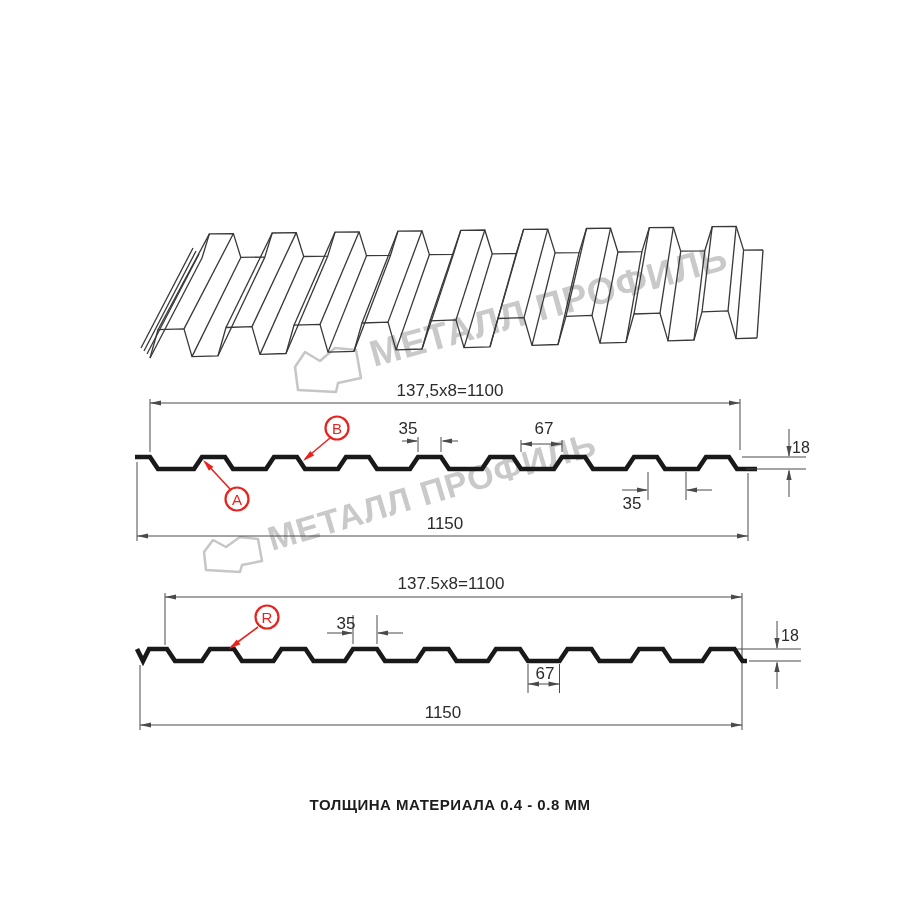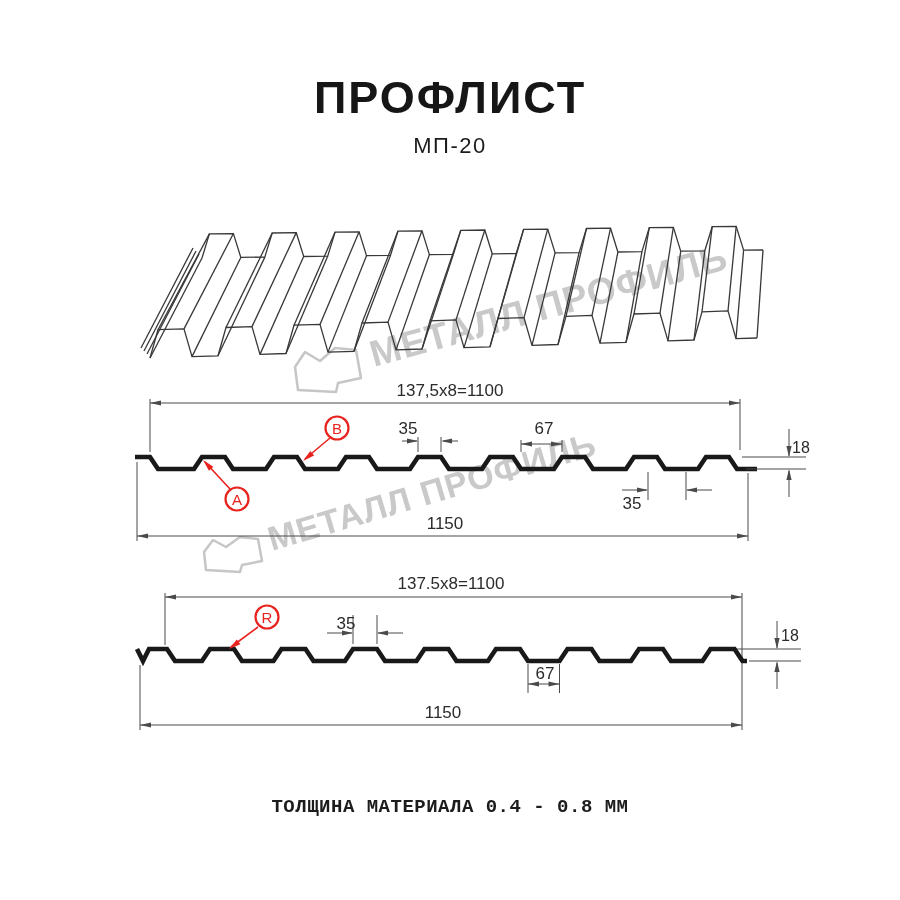--- a/index.html
+++ b/index.html
@@ -2,21 +2,21 @@
 <html><head>
 <meta charset="utf-8">
 <style>
   html,body{margin:0;padding:0;background:#ffffff;}
   .page{position:relative;width:900px;height:900px;background:#fff;overflow:hidden;
         font-family:"Liberation Sans", sans-serif;color:#1c1c1c;}
   .hdr{position:absolute;top:72px;left:0;width:900px;text-align:center;}
   .hdr .title{font-size:45px;font-weight:700;letter-spacing:2px;color:#161616;}
   .hdr .subtitle{margin-top:9px;font-size:22px;font-weight:500;letter-spacing:1.5px;color:#1c1c1c;}
   .ftr{position:absolute;top:796px;left:0;width:900px;text-align:center;
-       font-size:19px;font-weight:600;letter-spacing:0.5px;color:#1c1c1c;font-family:Liberation Mono, monospace;}
+       font-size:15px;font-weight:600;letter-spacing:0.5px;color:#1c1c1c;}
   svg.scene{position:absolute;left:0;top:0;}
   svg text{font-family:"Liberation Sans", sans-serif;fill:#2b2b2b;font-size:17px;}
   text.dim{font-size:17px;}
   text.dim18{font-size:16px;}
   text.wm{font-size:37px;font-weight:700;fill:#c9c9c9;letter-spacing:1px;}
   text.wm2{font-size:34px;}
   text.redlbl{font-size:15px;fill:#e8231e;}
   .thin{stroke:#4a4a4a;stroke-width:1;fill:none;}
   .sheet{stroke:#383838;stroke-width:1.3;fill:none;}
   .prof{stroke:#191919;stroke-width:4.6;fill:none;stroke-linejoin:miter;}
@@ -24,24 +24,20 @@
   .redcirc{stroke:#e8231e;stroke-width:2.2;fill:#ffffff;}
   .wmpoly{stroke:#c6c6c6;stroke-width:2.5;fill:none;stroke-linejoin:round;}
   .arw{fill:#4a4a4a;stroke:none;}
   .arwred{fill:#e8231e;stroke:none;}
 </style>
 </head>
 <body>
 
 <div class="page">
 
-  <div class="hdr">
-    <div class="title">ПРОФЛИСТ</div>
-    <div class="subtitle">МП-20</div>
-  </div>
 
   <svg class="scene" width="900" height="900" viewBox="0 0 900 900">
 
     <g>
       <polygon class="wmpoly" points="295,367 305,352 320,361 335,348 356,350 361,378 338,383 336,392 298,390"></polygon>
       <text class="wm" transform="translate(374,367) rotate(-15.5)">МЕТАЛЛ ПРОФИЛЬ</text>
     </g>
     <g>
       <polygon class="wmpoly" points="204,552 213,540 226,547 240,537 258,539 262,561 242,565 240,572 206,570"></polygon>
       <text class="wm wm2" transform="translate(272,551) rotate(-16.5)">МЕТАЛЛ ПРОФИЛЬ</text>

